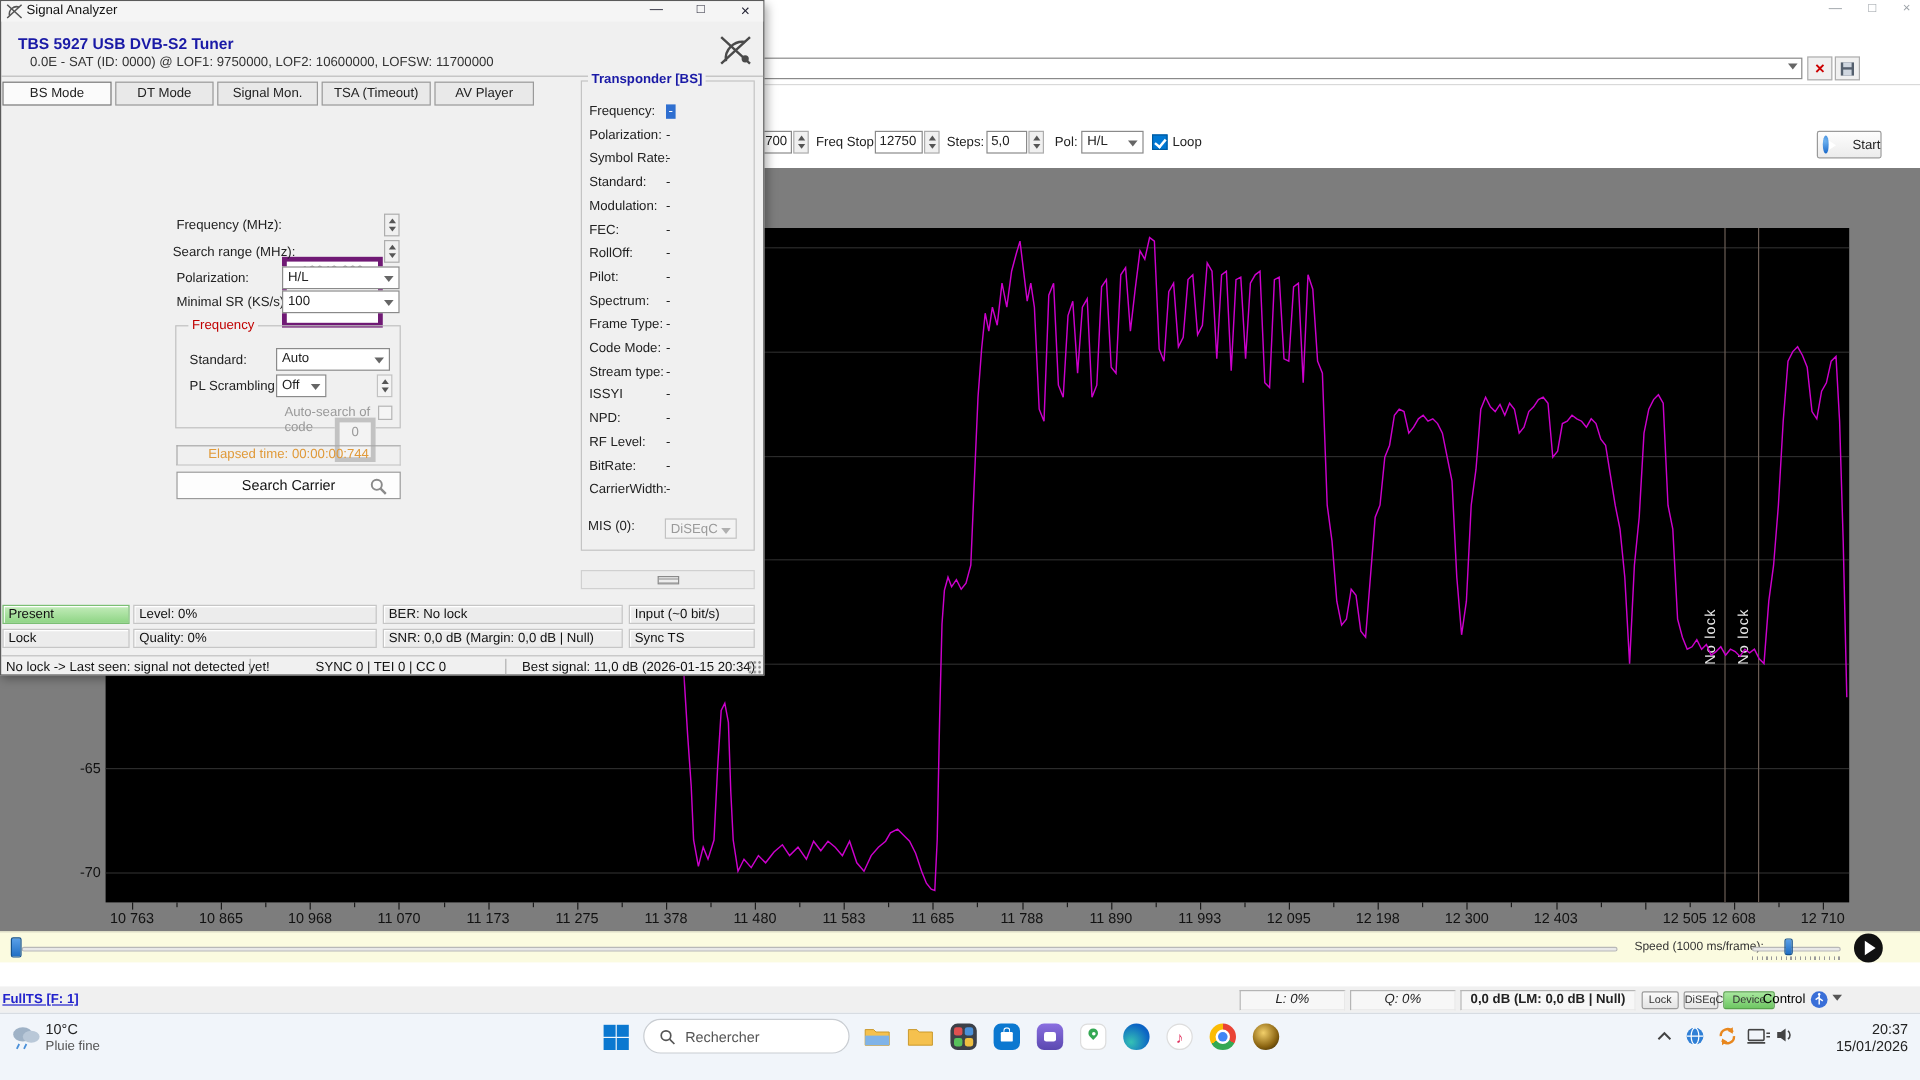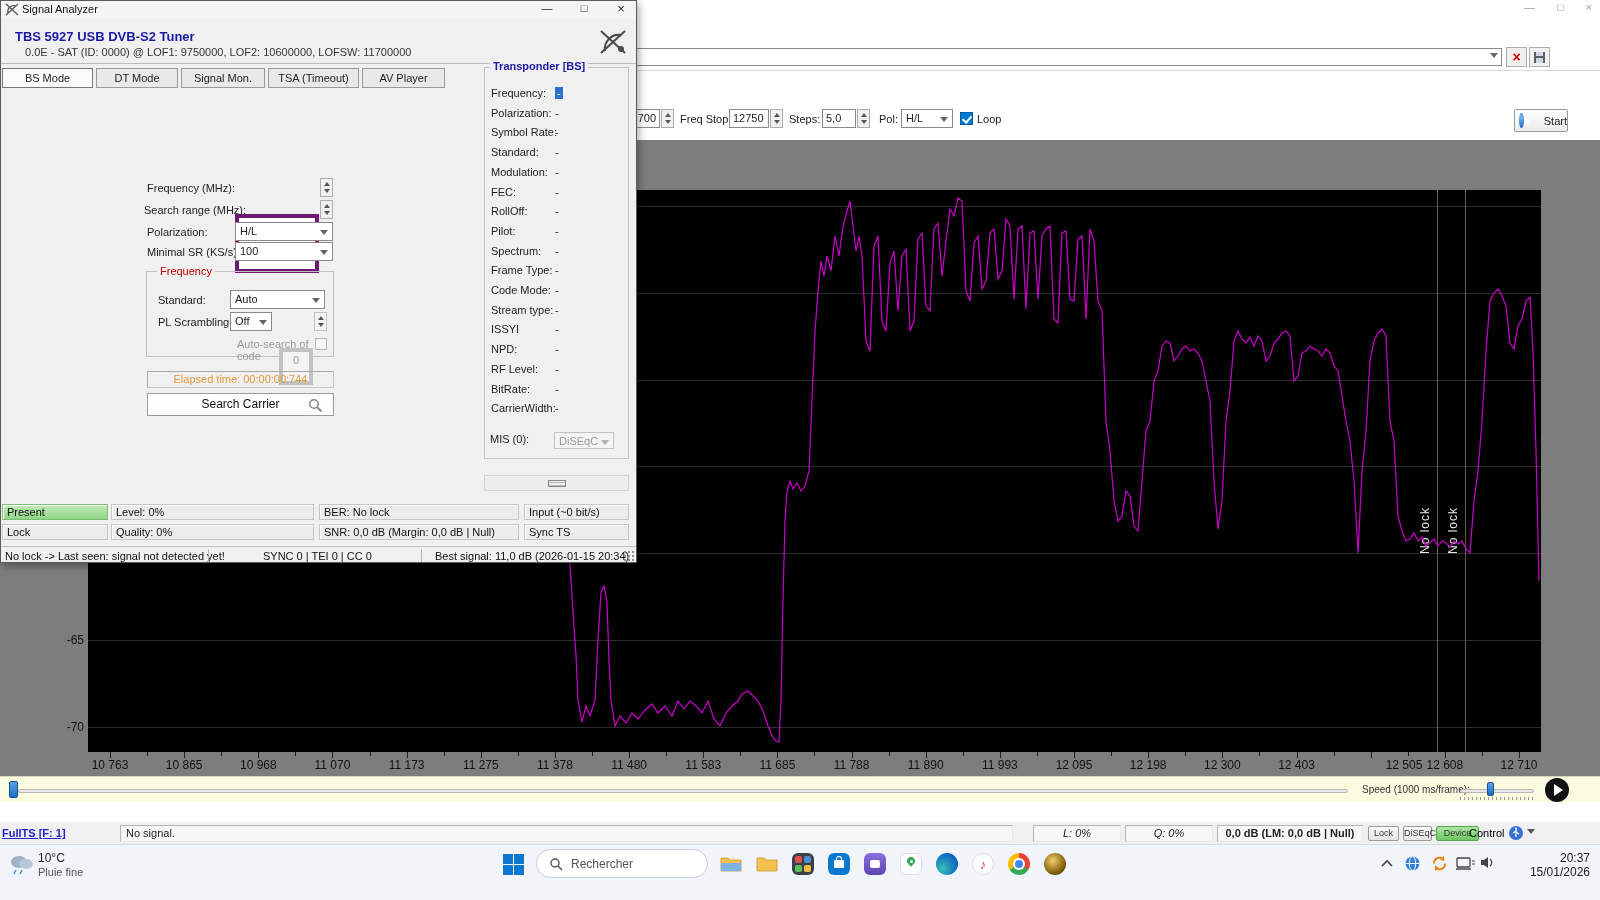--- a/index.html
+++ b/index.html
@@ -251,21 +251,20 @@
     <span class="speed-label">Speed (1000 ms/frame):</span>
     <div class="slider-track" style="left:1460px; width:74px;"></div>
     <div class="slider-handle" style="left:1487px; width:7px; height:14px; top:5px;"></div>
     <div class="speed-ticks"></div>
     <div class="btn-play"></div>
   </div>
 
 
   <div class="app-status">
     <span class="link">FullTS [F: 1]</span>
-    <div class="sunken" style="left:120px; width:893px;">No signal.</div>
     <div class="sunken center" style="left:1033px; width:88px; font-style:italic;">L: 0%</div>
     <div class="sunken center" style="left:1125px; width:88px; font-style:italic;">Q: 0%</div>
     <div class="sunken center" style="left:1217px; width:146px; font-weight:bold;">0,0 dB (LM: 0,0 dB | Null)</div>
     <div class="mini-btn" style="left:1368px; width:31px;">Lock</div>
     <div class="mini-btn" style="left:1403px; width:29px;">DiSEqC</div>
     <div class="mini-btn" style="left:1436px; width:43px; background:linear-gradient(#a8e89e,#6fc763); border-color:#58a34d;">Device</div>
     <span style="position:absolute; left:1469px; top:5px;">Control</span>
     <span style="position:absolute; left:1509px; top:4px; width:14px; height:14px; border-radius:50%; background:#3a6fd8;">
       <svg width="14" height="14" viewBox="0 0 14 14">
           <path d="M7 2 L7 11 M7 5 L4 7 M7 6 L10 8" stroke="#fff" stroke-width="1.2" fill="none"></path>

